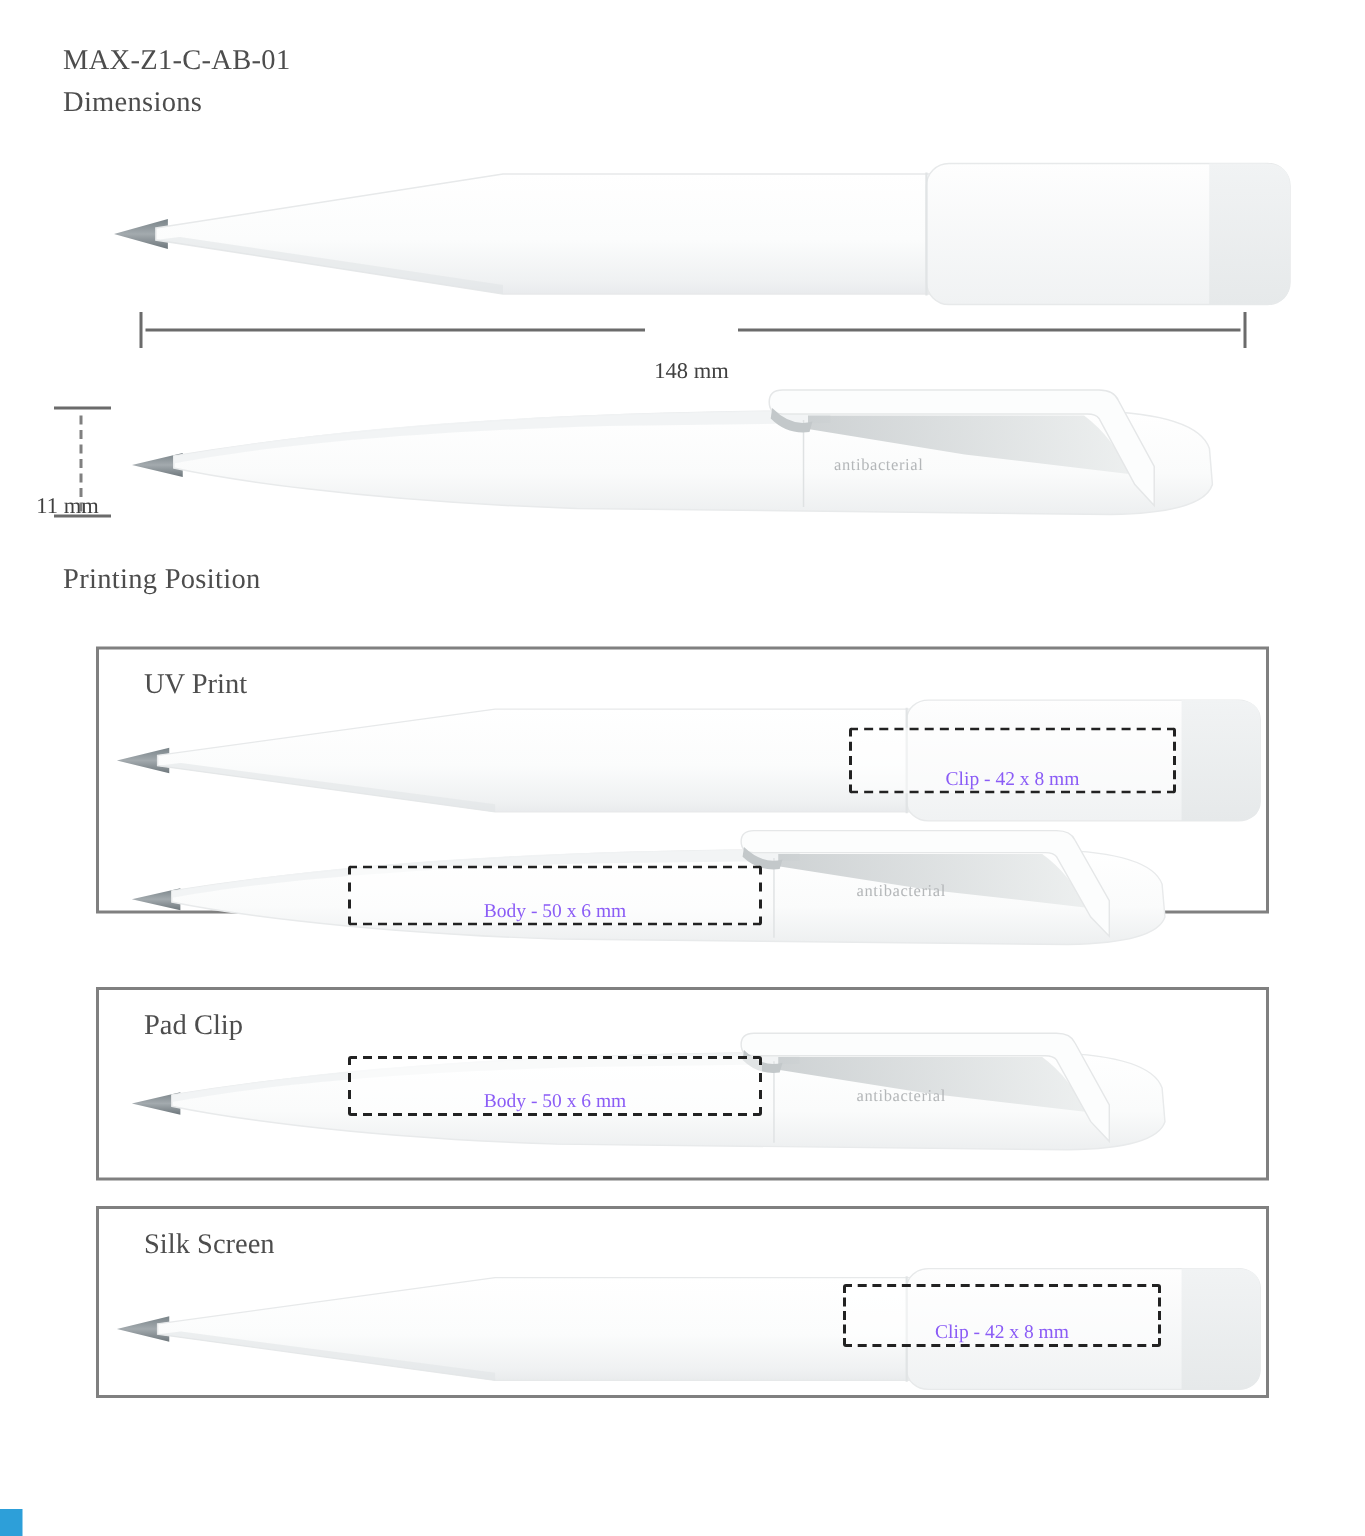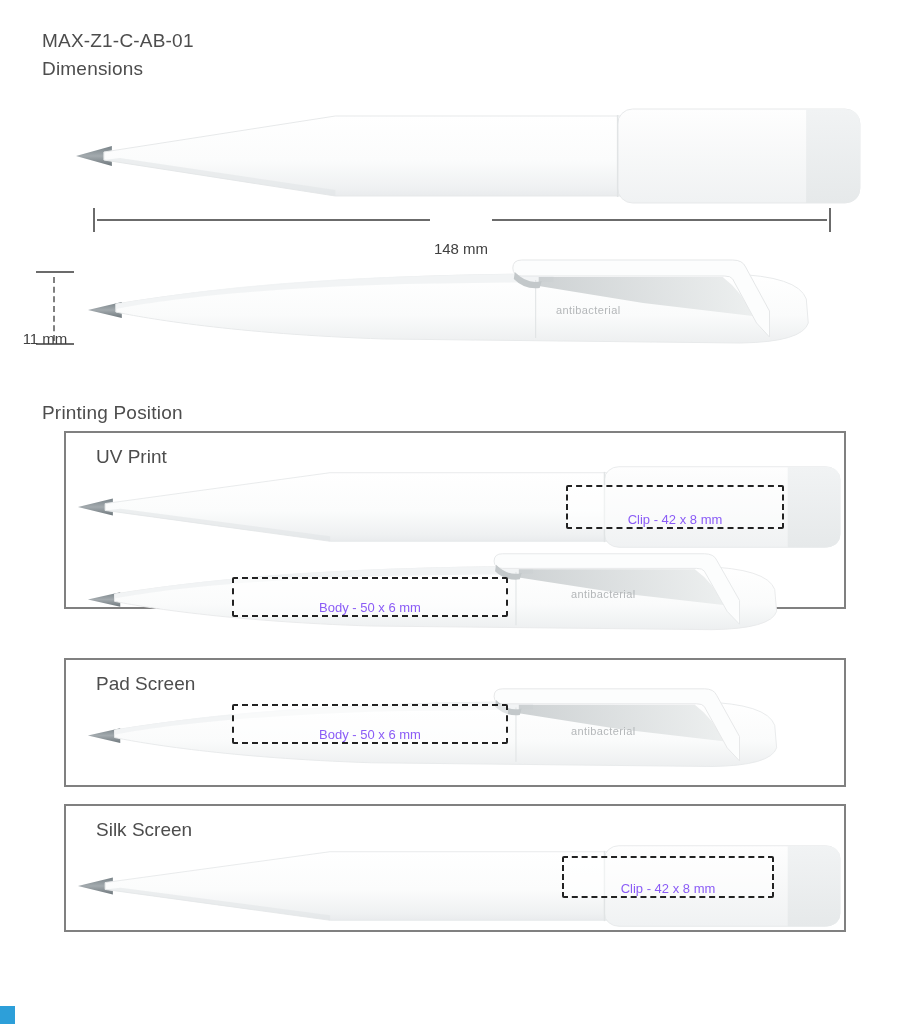--- a/index.html
+++ b/index.html
@@ -1,18 +1,18 @@
 <!DOCTYPE html>
 <html><head>
 <meta charset="utf-8">
 <style>
   html,body{margin:0;padding:0;background:#fff;}
   #canvas{
     position:relative;width:910px;height:1024px;background:#ffffff;overflow:hidden;
-    font-family:Liberation Sans, sans-serif;color:#4d4d4d;
+    font-family:Liberation Serif, serif;color:#4d4d4d;
   }
   .abs{position:absolute;}
   .heading{font-size:19px;line-height:26px;color:#4d4d4d;letter-spacing:.2px;}
   .dim-text{font-size:15px;color:#404040;text-align:center;margin-top:29px;}
   .tick-v{width:2px;height:24px;background:#6b6b6b;}
   .tick-h{width:38px;height:2px;background:#6b6b6b;}
   .dim-line{height:2px;background:#6b6b6b;}
   .dash-v{width:0;height:64px;border-left:2px dashed #808080;}
   .pbox{border:2px solid #808080;background:#ffffff;box-sizing:border-box;}
   .pbox-label{position:absolute;left:30px;top:13px;font-size:19px;color:#4d4d4d;}
@@ -101,21 +101,21 @@
     <path d="M431,15 Q444,28 458,24 L456,31 Q441,33 430,22 Z" fill="#c3c8ca"></path>
   </svg>
     </div>
   <div class="engrave" style="left:556px;top:304px;">antibacterial</div>
 
   <div class="abs tick-h" style="left:36px;top:271px;"></div>
   <div class="abs tick-h" style="left:36px;top:343px;"></div>
   <div class="abs dash-v" style="left:53px;top:277px;"></div>
   <div class="abs dim-text" style="left:4px;top:301px;width:70px;text-align:center;padding-left:6px;">11 mm</div>
 
-  <div class="abs heading" style="left:42px;top:400px;text-align:right;">Printing Position</div>
+  <div class="abs heading" style="left:42px;top:374px;text-align:right;">Printing Position</div>
 
   <div class="abs pbox" style="left:64px;top:431px;width:782px;height:178px;">
     <div class="pbox-label">UV Print</div>
     <div class="pen" style="left:10px;top:32px;width:766px;height:84px;">
         <svg viewBox="0 0 790 98" preserveAspectRatio="none">
     <defs>
       <linearGradient id="tipt2" x1="0" y1="0" x2="0" y2="1">
         <stop offset="0" stop-color="#798388"></stop>
               <stop offset=".5" stop-color="#a3aaae"></stop>
               <stop offset="1" stop-color="#6e777c"></stop>
@@ -173,21 +173,21 @@
     <path d="M431,15 Q444,28 458,24 L456,31 Q441,33 430,22 Z" fill="#c3c8ca"></path>
   </svg>
       </div>
     <div class="print-area" style="left:166px;top:144px;width:276px;height:40px;">
       <span>Body - 50 x 6 mm</span>
     </div>
     <div class="engrave" style="left:505px;top:155px;">antibacterial</div>
   </div>
 
   <div class="abs pbox" style="left:64px;top:658px;width:782px;height:129px;">
-    <div class="pbox-label">Pad Screen</div>
+    <div class="pbox-label">Pad Clip</div>
     <div class="pen" style="left:20px;top:26px;width:742px;height:88px;">
         <svg viewBox="0 0 780 94" preserveAspectRatio="none">
     <defs>
       <linearGradient id="tips4" x1="0" y1="0" x2="0" y2="1">
         <stop offset="0" stop-color="#798388"></stop>
               <stop offset=".5" stop-color="#a3aaae"></stop>
               <stop offset="1" stop-color="#6e777c"></stop>
       </linearGradient>
       <linearGradient id="bodys4" x1="0" y1="0" x2="0" y2="1">
         <stop offset="0" stop-color="#ffffff"></stop>

